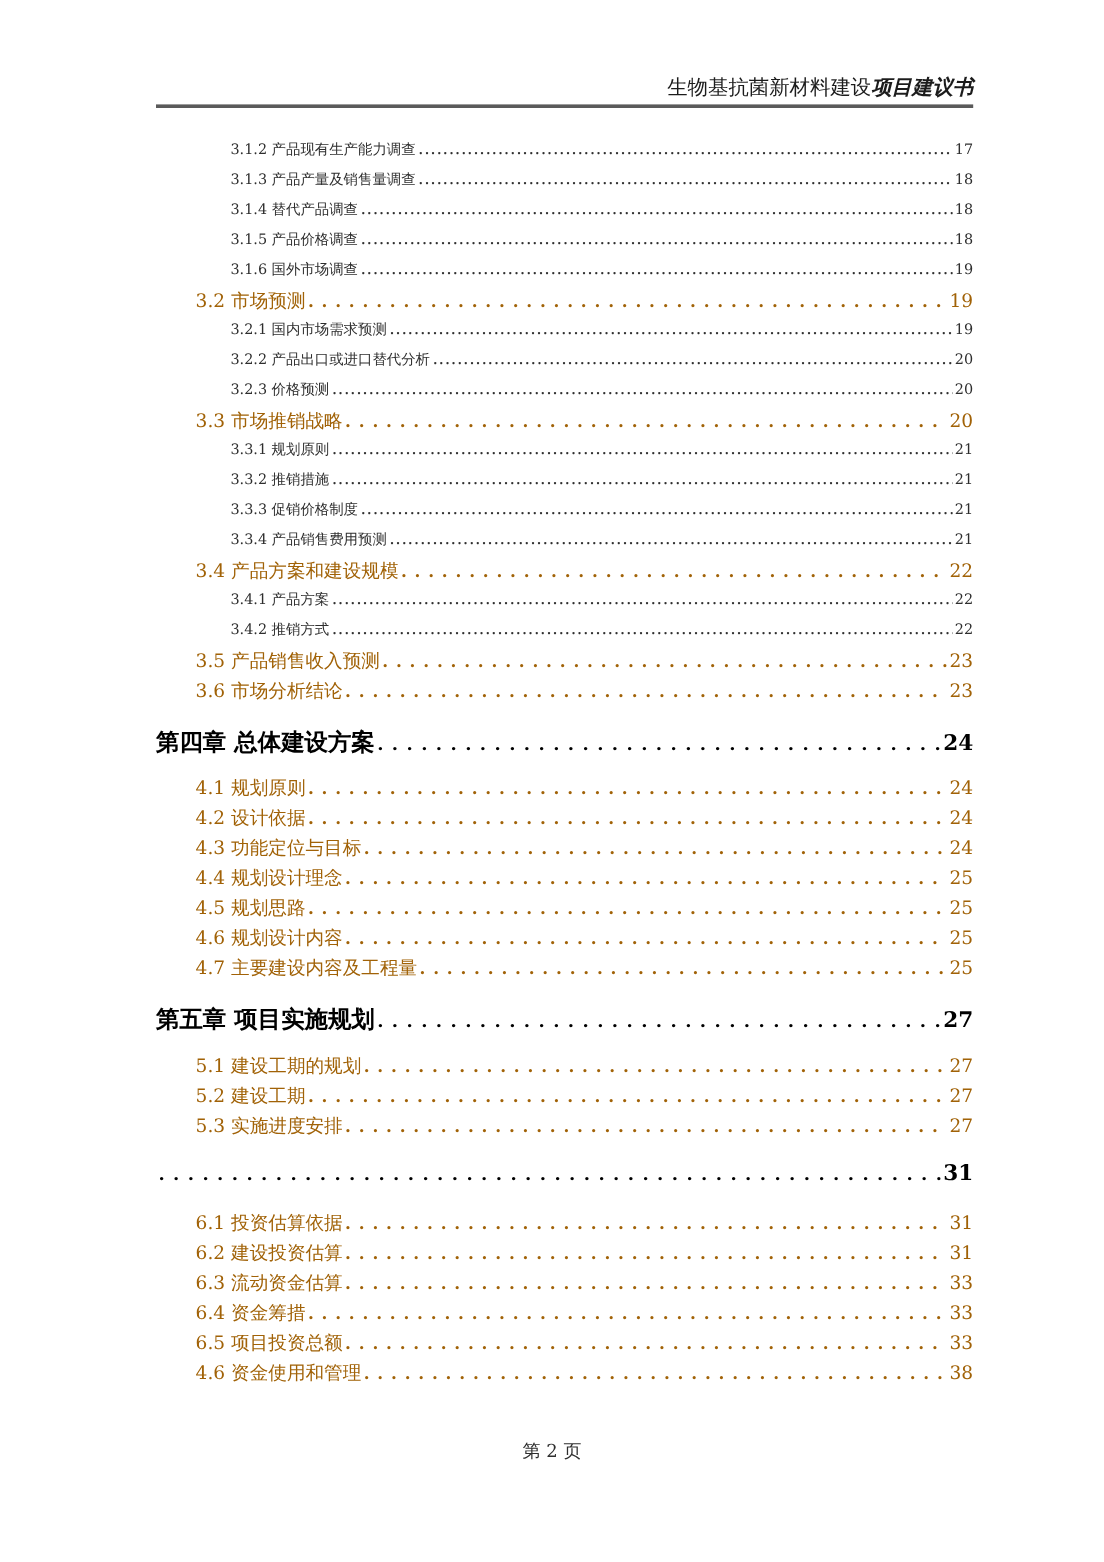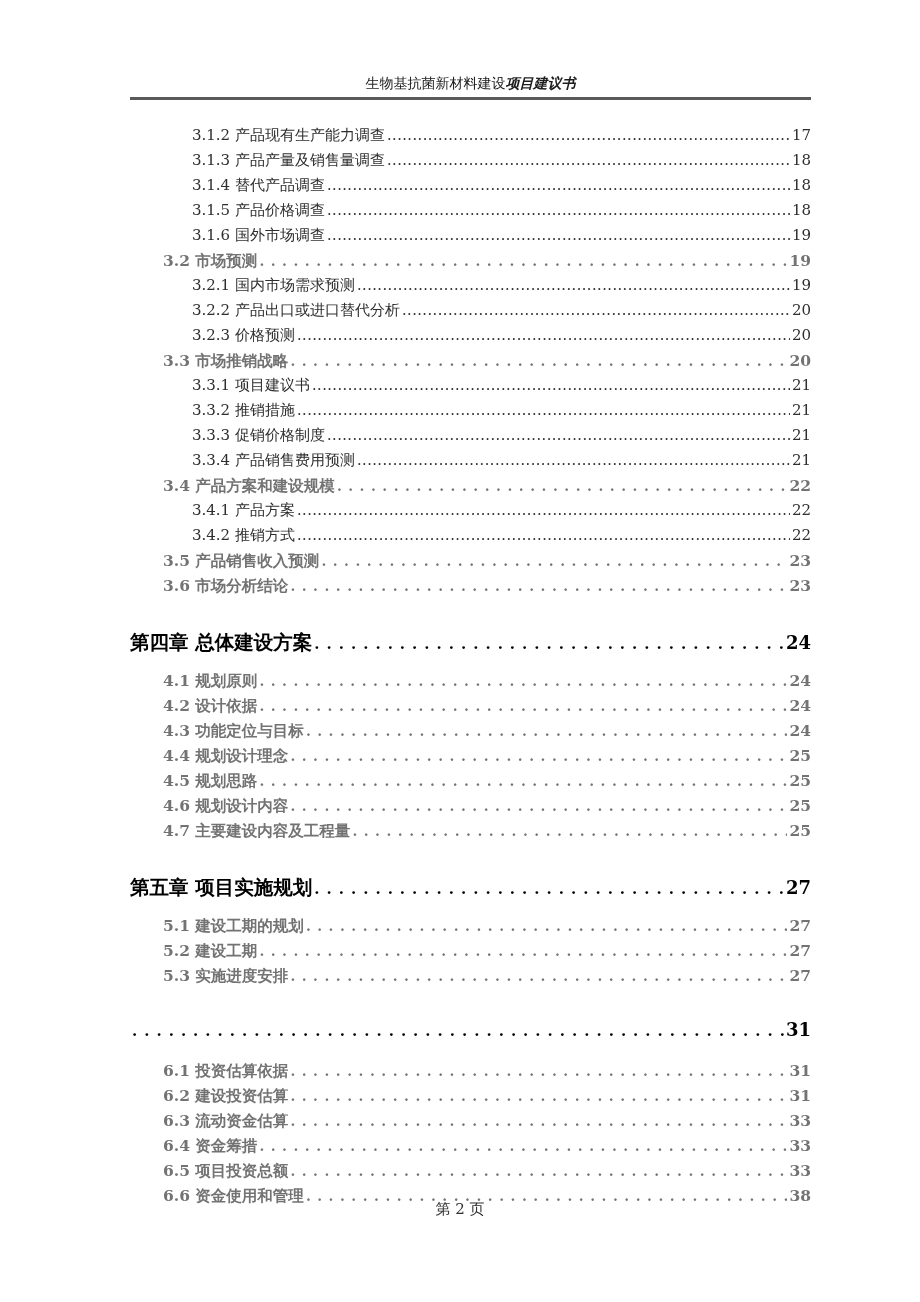--- a/index.html
+++ b/index.html
@@ -8,41 +8,41 @@
     width:920px; height:1302px;
     margin:0 auto;
     background:#ffffff;
     font-family:"DejaVu Serif","Liberation Serif",serif;
     color:#1c1c1c;
     overflow:hidden;
   }
   .content { position:absolute; left:130px; top:62px; width:681px; }
 
   
-  .doc-header { text-align:center; font-size:14px; white-space:nowrap; line-height:22px;margin-top:10px; }
+  .doc-header { text-align:right; font-size:17px; white-space:nowrap; line-height:22px; }
   .doc-header .t-reg { font-weight:400; }
   .doc-header .t-bi  { font-weight:700; font-style:italic; }
   .header-rule { height:3px; background:#5a5a5a; margin-top:3px; }
 
   
   .toc { margin-top:26px; }
   .toc-row { display:flex; align-items:baseline; white-space:nowrap; }
   .toc-label { flex:none; }
   .toc-leader { flex:1 1 auto; overflow:hidden; margin:0 2px; }
   .toc-leader::after { content:"..................................................................................................................................................................................................................................................."; }
   .toc-page { flex:none; }
 
-  .lvl-l3 { height:25px; font-size:15px; color:#2e2e2e; padding-left:62px; }
+  .lvl-l3 { height:25px; font-size:12px; color:#2e2e2e; padding-left:62px; }
   .lvl-l3 .toc-leader { letter-spacing:0.5px; font-size:14.5px; color:#2e2e2e; }
 
-  .lvl-l2 { height:25px; font-size:15.5px; font-weight:700; color:#737373; padding-left:33px; }
+  .lvl-l2 { height:25px; font-size:15.5px; font-weight:400; color:#a16207; padding-left:33px; }
   .lvl-l2 .toc-leader { letter-spacing:6.5px; font-size:14px; font-weight:700; }
 
   .lvl-chapter { height:32px; font-size:19.5px; font-weight:700; color:#000;
-                 margin-top:28px; margin-bottom:10px; padding-left:0; }
+                 margin-top:14px; margin-bottom:10px; padding-left:0; }
   .lvl-chapter .toc-leader { letter-spacing:7px; font-size:15px; font-weight:700; }
   .lvl-chapter .toc-page { font-size:18px; }
 
   
   .doc-footer { position:absolute; left:0; top:1200px; width:100%;
                 text-align:center; font-size:15px; color:#2e2e2e; }
 </style>
 </head>
 <body>
 
@@ -99,21 +99,21 @@
     <span class="toc-label">3.2.3 价格预测</span>
     <span class="toc-leader"></span>
     <span class="toc-page">20</span>
   </div>
         <div class="toc-row lvl-l2">
     <span class="toc-label">3.3 市场推销战略</span>
     <span class="toc-leader"></span>
     <span class="toc-page">20</span>
   </div>
         <div class="toc-row lvl-l3">
-    <span class="toc-label">3.3.1 项目建议书</span>
+    <span class="toc-label">3.3.1 规划原则</span>
     <span class="toc-leader"></span>
     <span class="toc-page">21</span>
   </div>
         <div class="toc-row lvl-l3">
     <span class="toc-label">3.3.2 推销措施</span>
     <span class="toc-leader"></span>
     <span class="toc-page">21</span>
   </div>
         <div class="toc-row lvl-l3">
     <span class="toc-label">3.3.3 促销价格制度</span>
@@ -233,21 +233,21 @@
     <span class="toc-label">6.4 资金筹措</span>
     <span class="toc-leader"></span>
     <span class="toc-page">33</span>
   </div>
         <div class="toc-row lvl-l2">
     <span class="toc-label">6.5 项目投资总额</span>
     <span class="toc-leader"></span>
     <span class="toc-page">33</span>
   </div>
         <div class="toc-row lvl-l2">
-    <span class="toc-label">6.6 资金使用和管理</span>
+    <span class="toc-label">4.6 资金使用和管理</span>
     <span class="toc-leader"></span>
     <span class="toc-page">38</span>
   </div>
       </div>
   </div>
 
   <div class="doc-footer">第 2 页</div>
 </div>
 
 </body></html>

